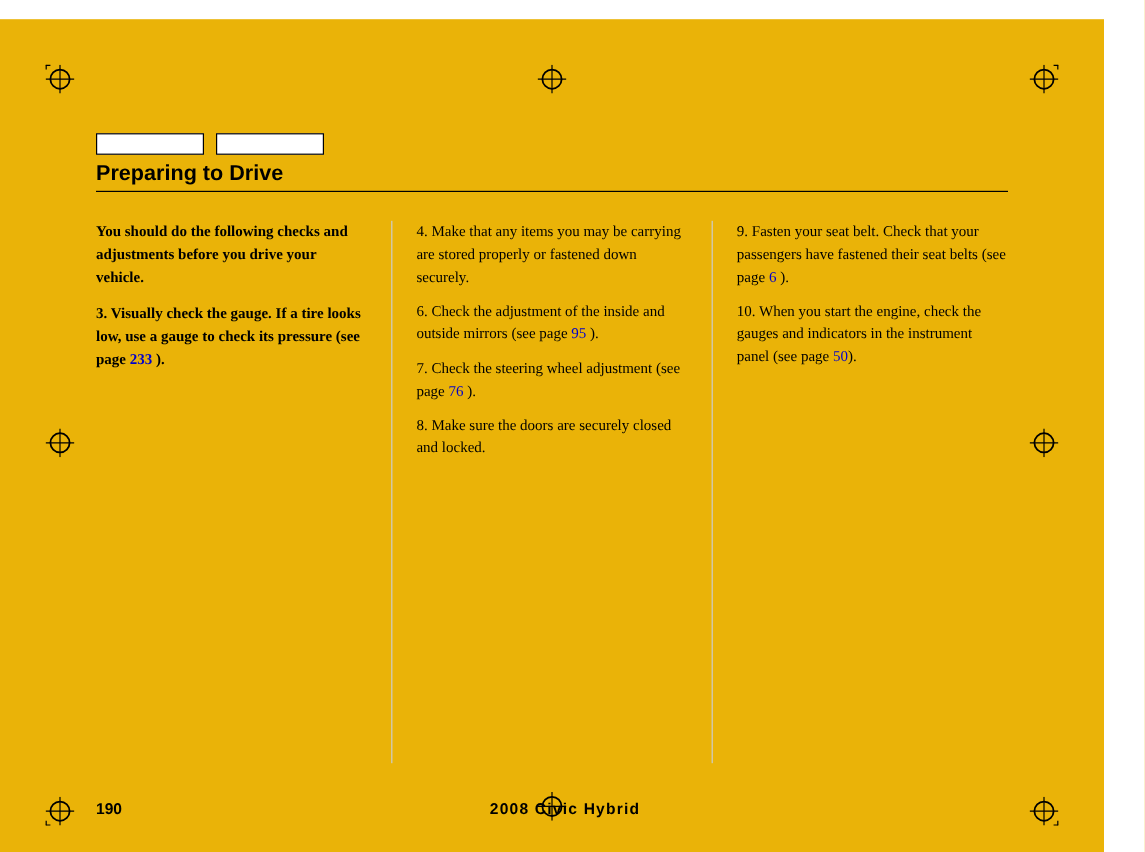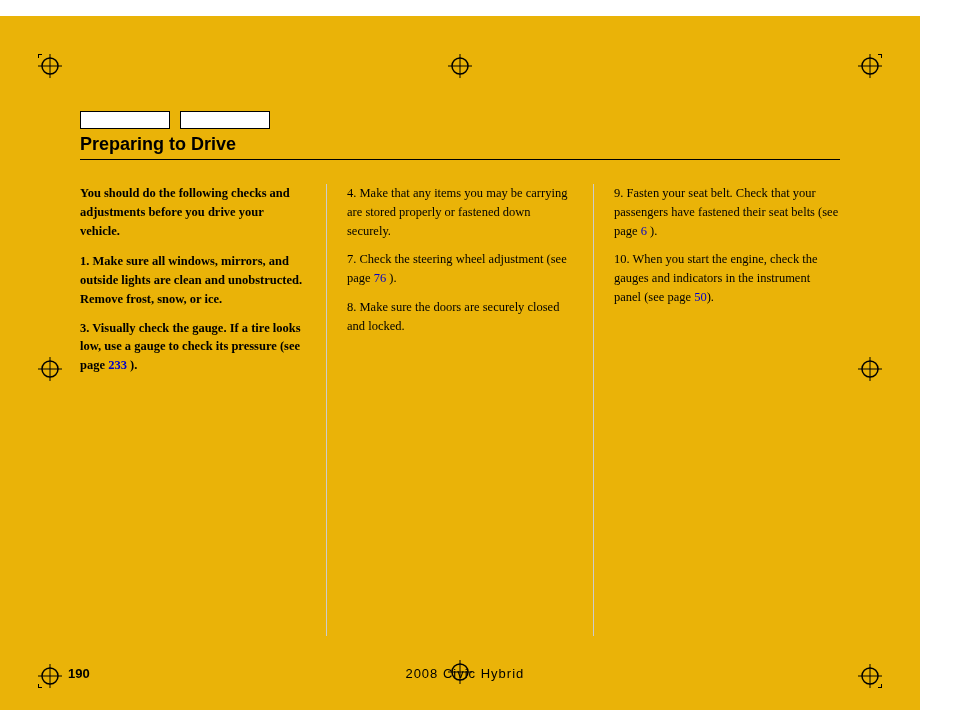--- a/index.html
+++ b/index.html
@@ -143,32 +143,32 @@
 
     a.page-link {
       color: #0000cc;
       text-decoration: none;
     }
 
     
     .footer {
       position: absolute;
       bottom: 45px;
-      left: 68px;
+      left: 80px;
       right: 80px;
       display: flex;
       justify-content: space-between;
       align-items: center;
       font-size: 13px;
       font-weight: bold;
       font-family: Arial, Helvetica, sans-serif;
     }
 
     .footer-center {
-      font-weight: normal;
+      font-weight: bold;
       font-size: 13px;
       font-family: Arial, Helvetica, sans-serif;
       letter-spacing: 1px;
     }
   </style>
 </head>
 <body>
 
 <div class="page">
 
@@ -253,36 +253,36 @@
   <div class="section-title">
     <h1>Preparing to Drive</h1>
     <hr class="title-rule">
   </div>
 
   <div class="columns">
 
     <div class="col">
       <p class="intro-text">You should do the following checks and adjustments before you drive your vehicle.</p>
 
-      <div class="list-item">
-        <span>1. </span><span>Make sure all windows, mirrors, and outside lights are clean and unobstructed. Remove frost, snow, or ice.</span>
-      </div>
 
 
       <div class="list-item">
         <span>3. </span><span>Visually check the gauge. If a tire looks low, use a gauge to check its pressure (see page </span><a href="#" class="page-link">233</a><span> ).</span>
       </div>
     </div>
 
     <div class="col">
       <div class="list-item">
         <span>4. </span><span>Make that any items you may be carrying are stored properly or fastened down securely.</span>
       </div>
 
 
+      <div class="list-item">
+        <span>6. </span><span>Check the adjustment of the inside and outside mirrors (see page </span><a href="#" class="page-link">95</a><span> ).</span>
+      </div>
 
       <div class="list-item">
         <span>7. </span><span>Check the steering wheel adjustment (see page </span><a href="#" class="page-link">76</a><span>  ).</span>
       </div>
 
       <div class="list-item">
         <span>8. </span><span>Make sure the doors are securely closed and locked.</span>
       </div>
     </div>
 

